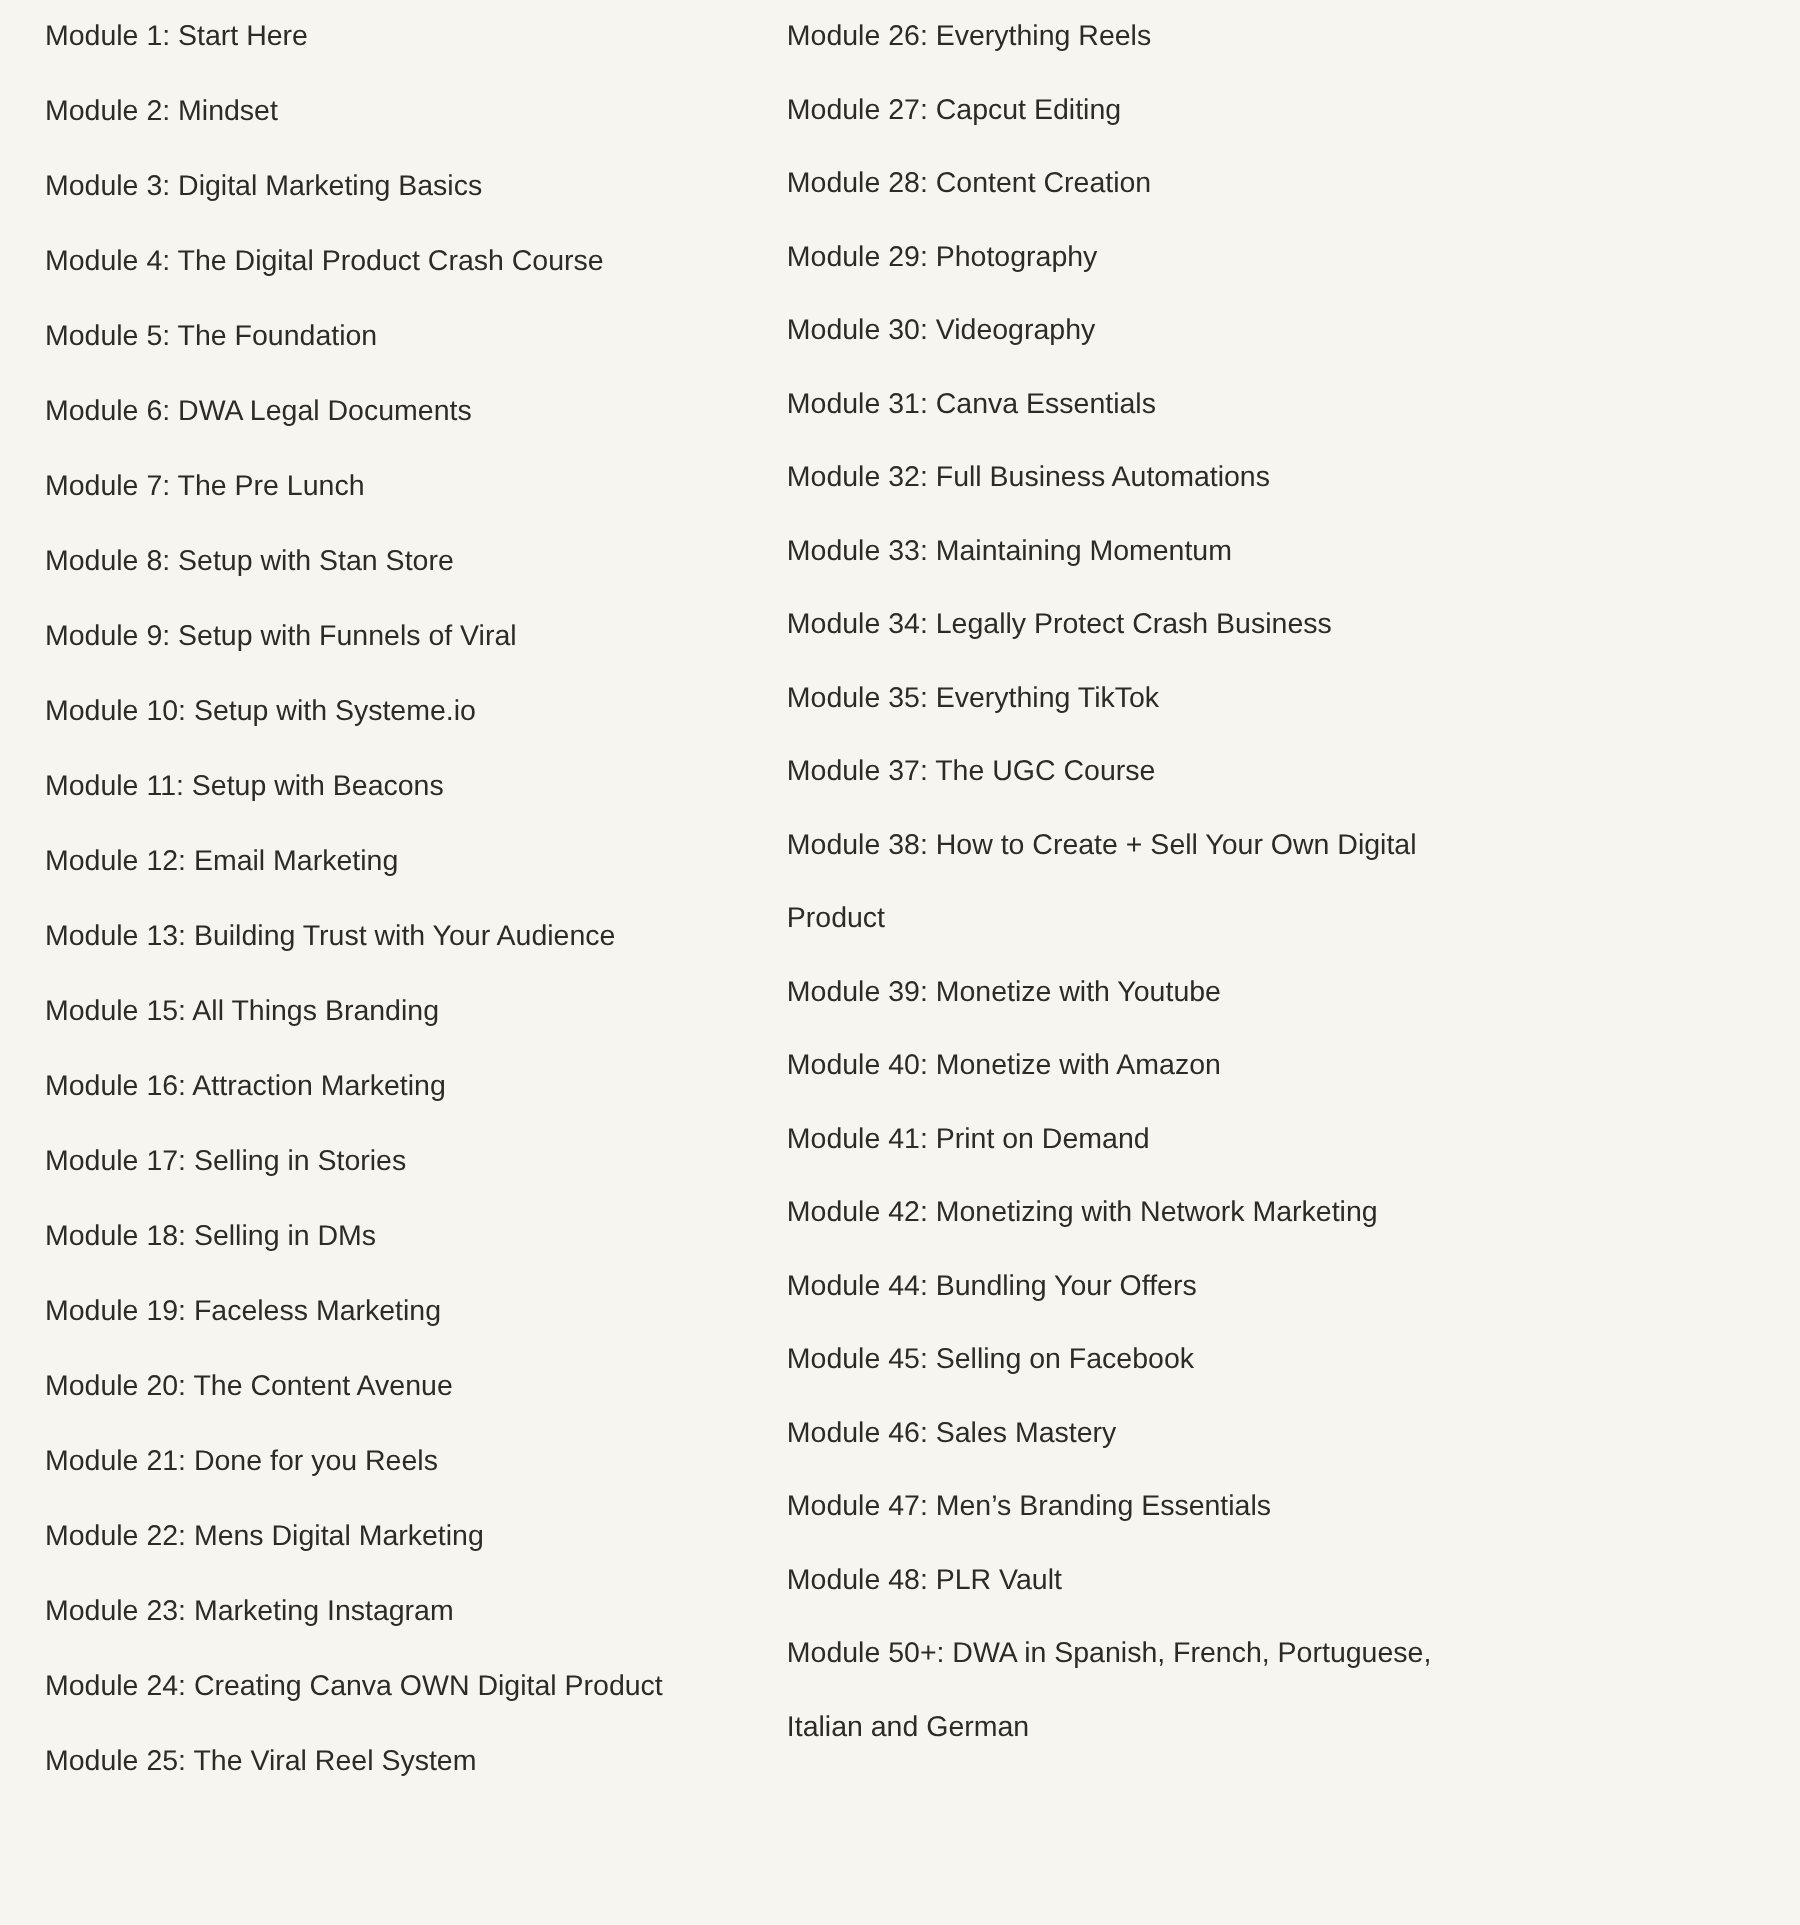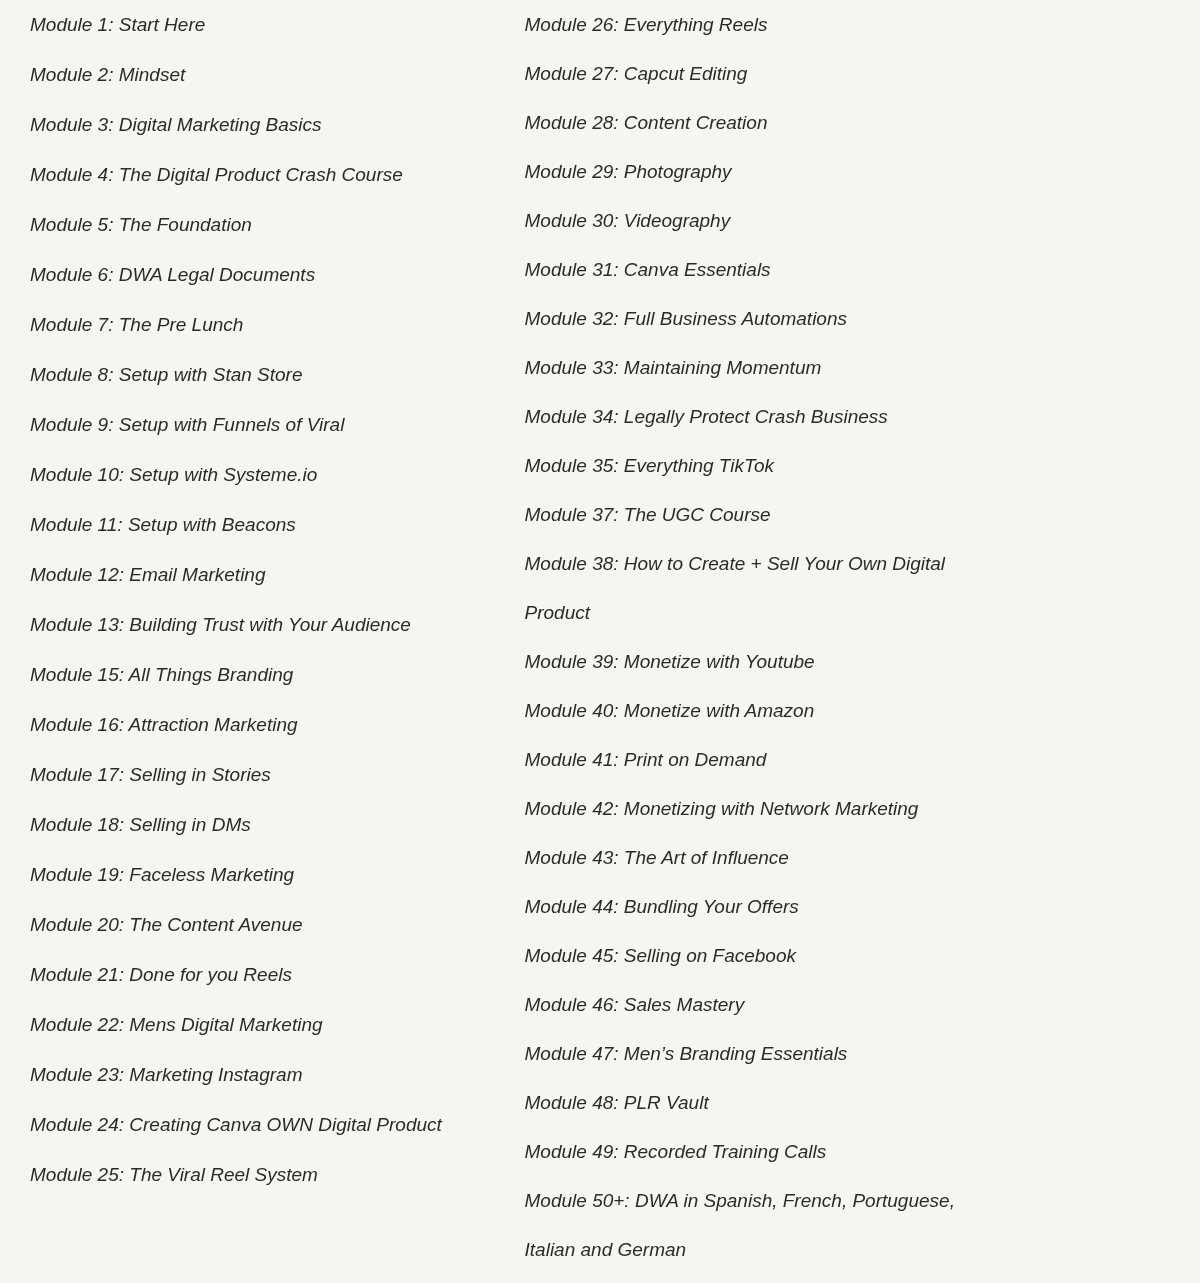--- a/index.html
+++ b/index.html
@@ -12,21 +12,20 @@
     background: #f7f5ef;
     color: #2e2b27;
     font-family: "Liberation Sans", sans-serif;
     font-weight: 500;
     overflow: hidden;
   }
   main.module-page {
     display: flex;
     align-items: flex-start;
     width: 979px;
-    font-style: italic;
   }
   .col {
     box-sizing: border-box;
   }
   .col-left {
     margin-left: 30px;
     width: 535px;
   }
   .col-right {
     margin-left: 14px;
@@ -85,22 +84,20 @@
       <div class="module-item">Module 32: Full Business Automations</div>
       <div class="module-item">Module 33: Maintaining Momentum</div>
       <div class="module-item">Module 34: Legally Protect Crash Business</div>
       <div class="module-item">Module 35: Everything TikTok</div>
       <div class="module-item">Module 37: The UGC Course</div>
       <div class="module-item">Module 38: How to Create + Sell Your Own Digital Product</div>
       <div class="module-item">Module 39: Monetize with Youtube</div>
       <div class="module-item">Module 40: Monetize with Amazon</div>
       <div class="module-item">Module 41: Print on Demand</div>
       <div class="module-item">Module 42: Monetizing with Network Marketing</div>
-      <div class="module-item">Module 43: The Art of Influence</div>
       <div class="module-item">Module 44: Bundling Your Offers</div>
       <div class="module-item">Module 45: Selling on Facebook</div>
       <div class="module-item">Module 46: Sales Mastery</div>
       <div class="module-item">Module 47: Men’s Branding Essentials</div>
       <div class="module-item">Module 48: PLR Vault</div>
-      <div class="module-item">Module 49: Recorded Training Calls</div>
       <div class="module-item">Module 50+: DWA in Spanish, French, Portuguese, Italian and German</div>
     </section>
 </main>
 
 </body></html>

